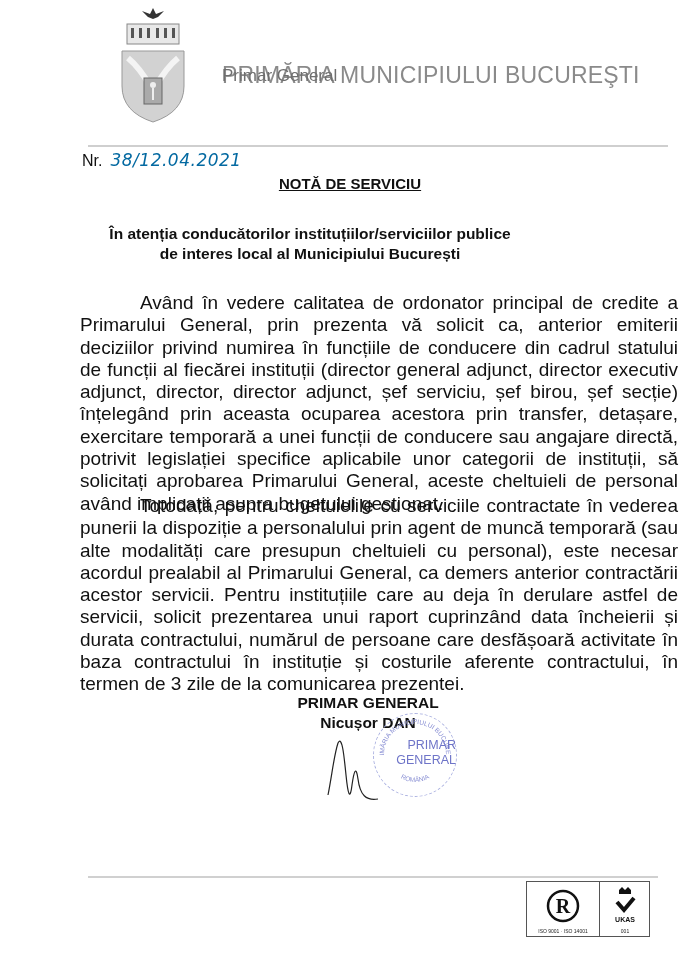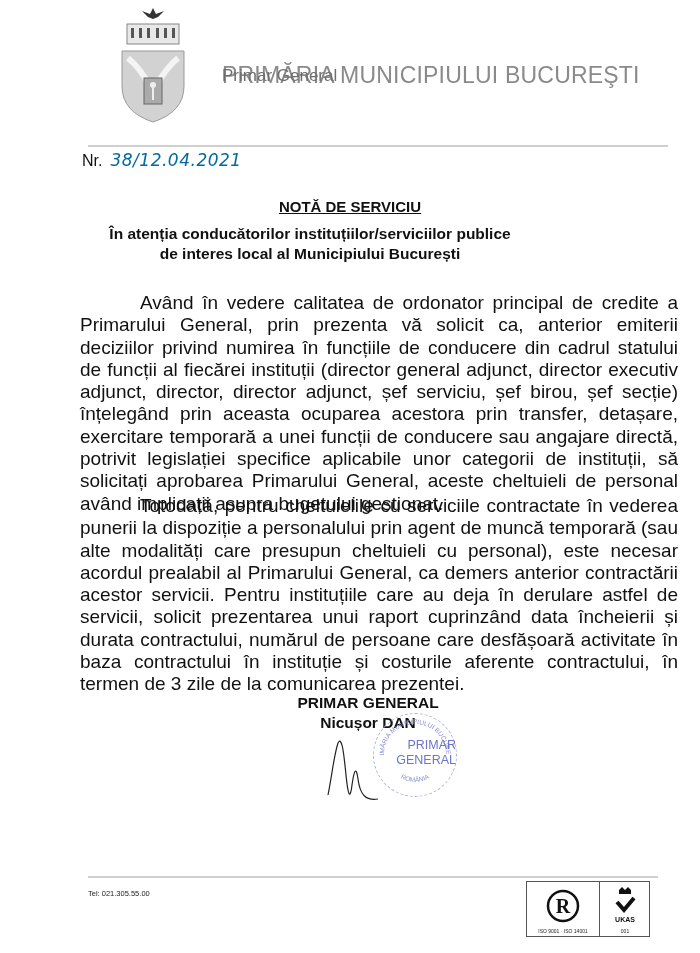--- a/index.html
+++ b/index.html
@@ -3,21 +3,21 @@
 <meta charset="utf-8">
 <style>
   html, body { margin: 0; padding: 0; background: #ffffff; }
   body { width: 700px; height: 953px; position: relative; overflow: hidden; font-family: "Liberation Sans", sans-serif; color: #111; }
   .coat { position: absolute; left: 118px; top: 6px; width: 70px; height: 118px; }
   .hdr-title { position: absolute; left: 222px; top: 30px; font-size: 23px; color: #8a8a8a; letter-spacing: 0.2px; white-space: nowrap; margin-top: 32px; }
   .hdr-sub { position: absolute; left: 222px; top: 66px; font-size: 17px; color: #6e6e6e; white-space: nowrap; }
   .hr-top { position: absolute; left: 88px; top: 145px; width: 580px; height: 2px; background: #cfcfcf; }
   .nr { position: absolute; left: 82px; top: 150px; font-size: 16px; color: #111; white-space: nowrap; }
   .nr-val { font-family: "DejaVu Sans", sans-serif; font-style: italic; color: #0369a1; font-size: 17px; margin-left: 8px; letter-spacing: 0.5px; }
-  .title { position: absolute; left: 0; width: 700px; top: 198px; text-align: center; font-weight: bold; font-size: 15px; text-decoration: underline; }
+  .title { position: absolute; left: 0; width: 700px; top: 175px; text-align: center; font-weight: bold; font-size: 15px; text-decoration: underline; }
   .subtitle { position: absolute; left: 0; width: 620px; top: 224px; text-align: center; font-weight: bold; font-size: 15.5px; line-height: 20px; white-space: pre-line; }
   .body { position: absolute; left: 80px; width: 598px; font-size: 19px; line-height: 22.3px; text-align: justify; text-indent: 60px; }
   .p1 { top: 292px; }
   .p2 { top: 495px; }
   .sig { position: absolute; left: 278px; width: 180px; top: 693px; text-align: center; font-weight: bold; font-size: 15.5px; line-height: 20px; }
   .stamp { position: absolute; left: 373px; top: 713px; width: 82px; height: 82px; border-radius: 50%; border: 1.5px dashed #aab0e0; }
   .stamp-text { position: absolute; left: 0; width: 82px; top: 24px; text-align: right; color: #6e74c8; font-size: 12.5px; line-height: 15px; white-space: pre-line; }
   .stamp-arc { position: absolute; left: 0; top: 0; width: 82px; height: 82px; }
   .signature { position: absolute; left: 326px; top: 735px; width: 90px; height: 70px; }
   .hr-foot { position: absolute; left: 88px; top: 876px; width: 570px; height: 1.5px; background: #d0d0d0; }
@@ -80,21 +80,20 @@
   <div class="stamp-text">PRIMAR
 GENERAL</div>
 </div>
 
 <svg class="signature" viewBox="0 0 90 70">
   <path d="M2 60 C6 40 8 20 12 8 C16 0 18 20 20 40 C22 60 24 66 26 50 C28 36 30 30 32 44 C34 60 40 66 52 64" stroke="#222" stroke-width="1.2" fill="none"></path>
 </svg>
 
 <div class="hr-foot"></div>
 <div class="foot">
-  <div>Tel: 021.305.55.00</div>
 </div>
 
 <div class="certs">
   <div class="cert-r">
     <svg viewBox="0 0 72 54" width="72" height="54">
       <circle cx="36" cy="24" r="15" fill="none" stroke="#111" stroke-width="2.5"></circle>
       <text x="36" y="31" text-anchor="middle" font-size="20" font-weight="bold" font-family="Liberation Serif, serif" fill="#111">R</text>
     </svg>
     <div class="cert-label">ISO 9001 · ISO 14001</div>
   </div>

